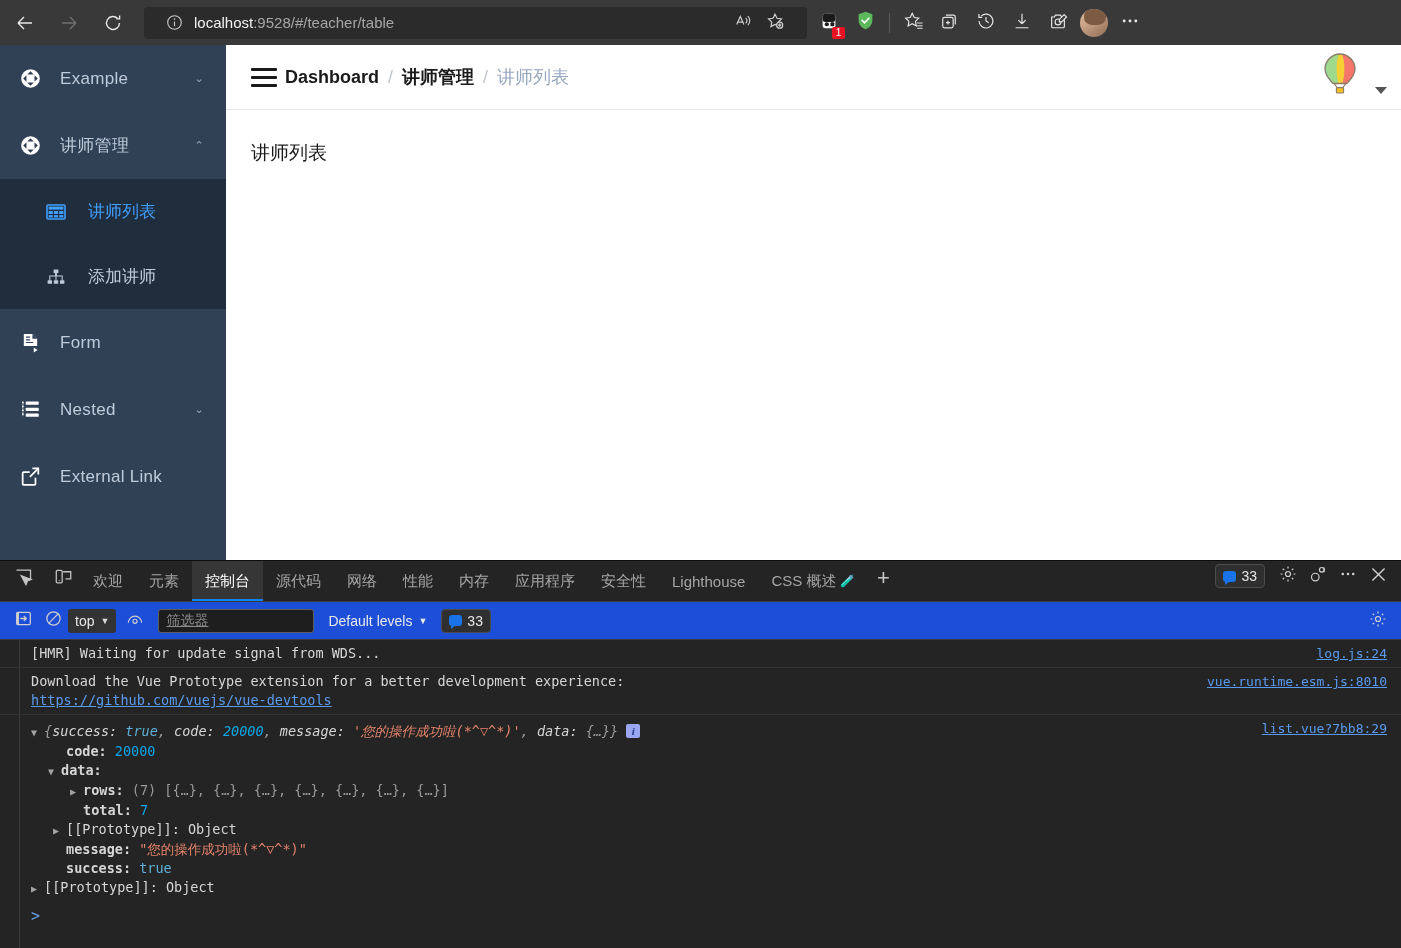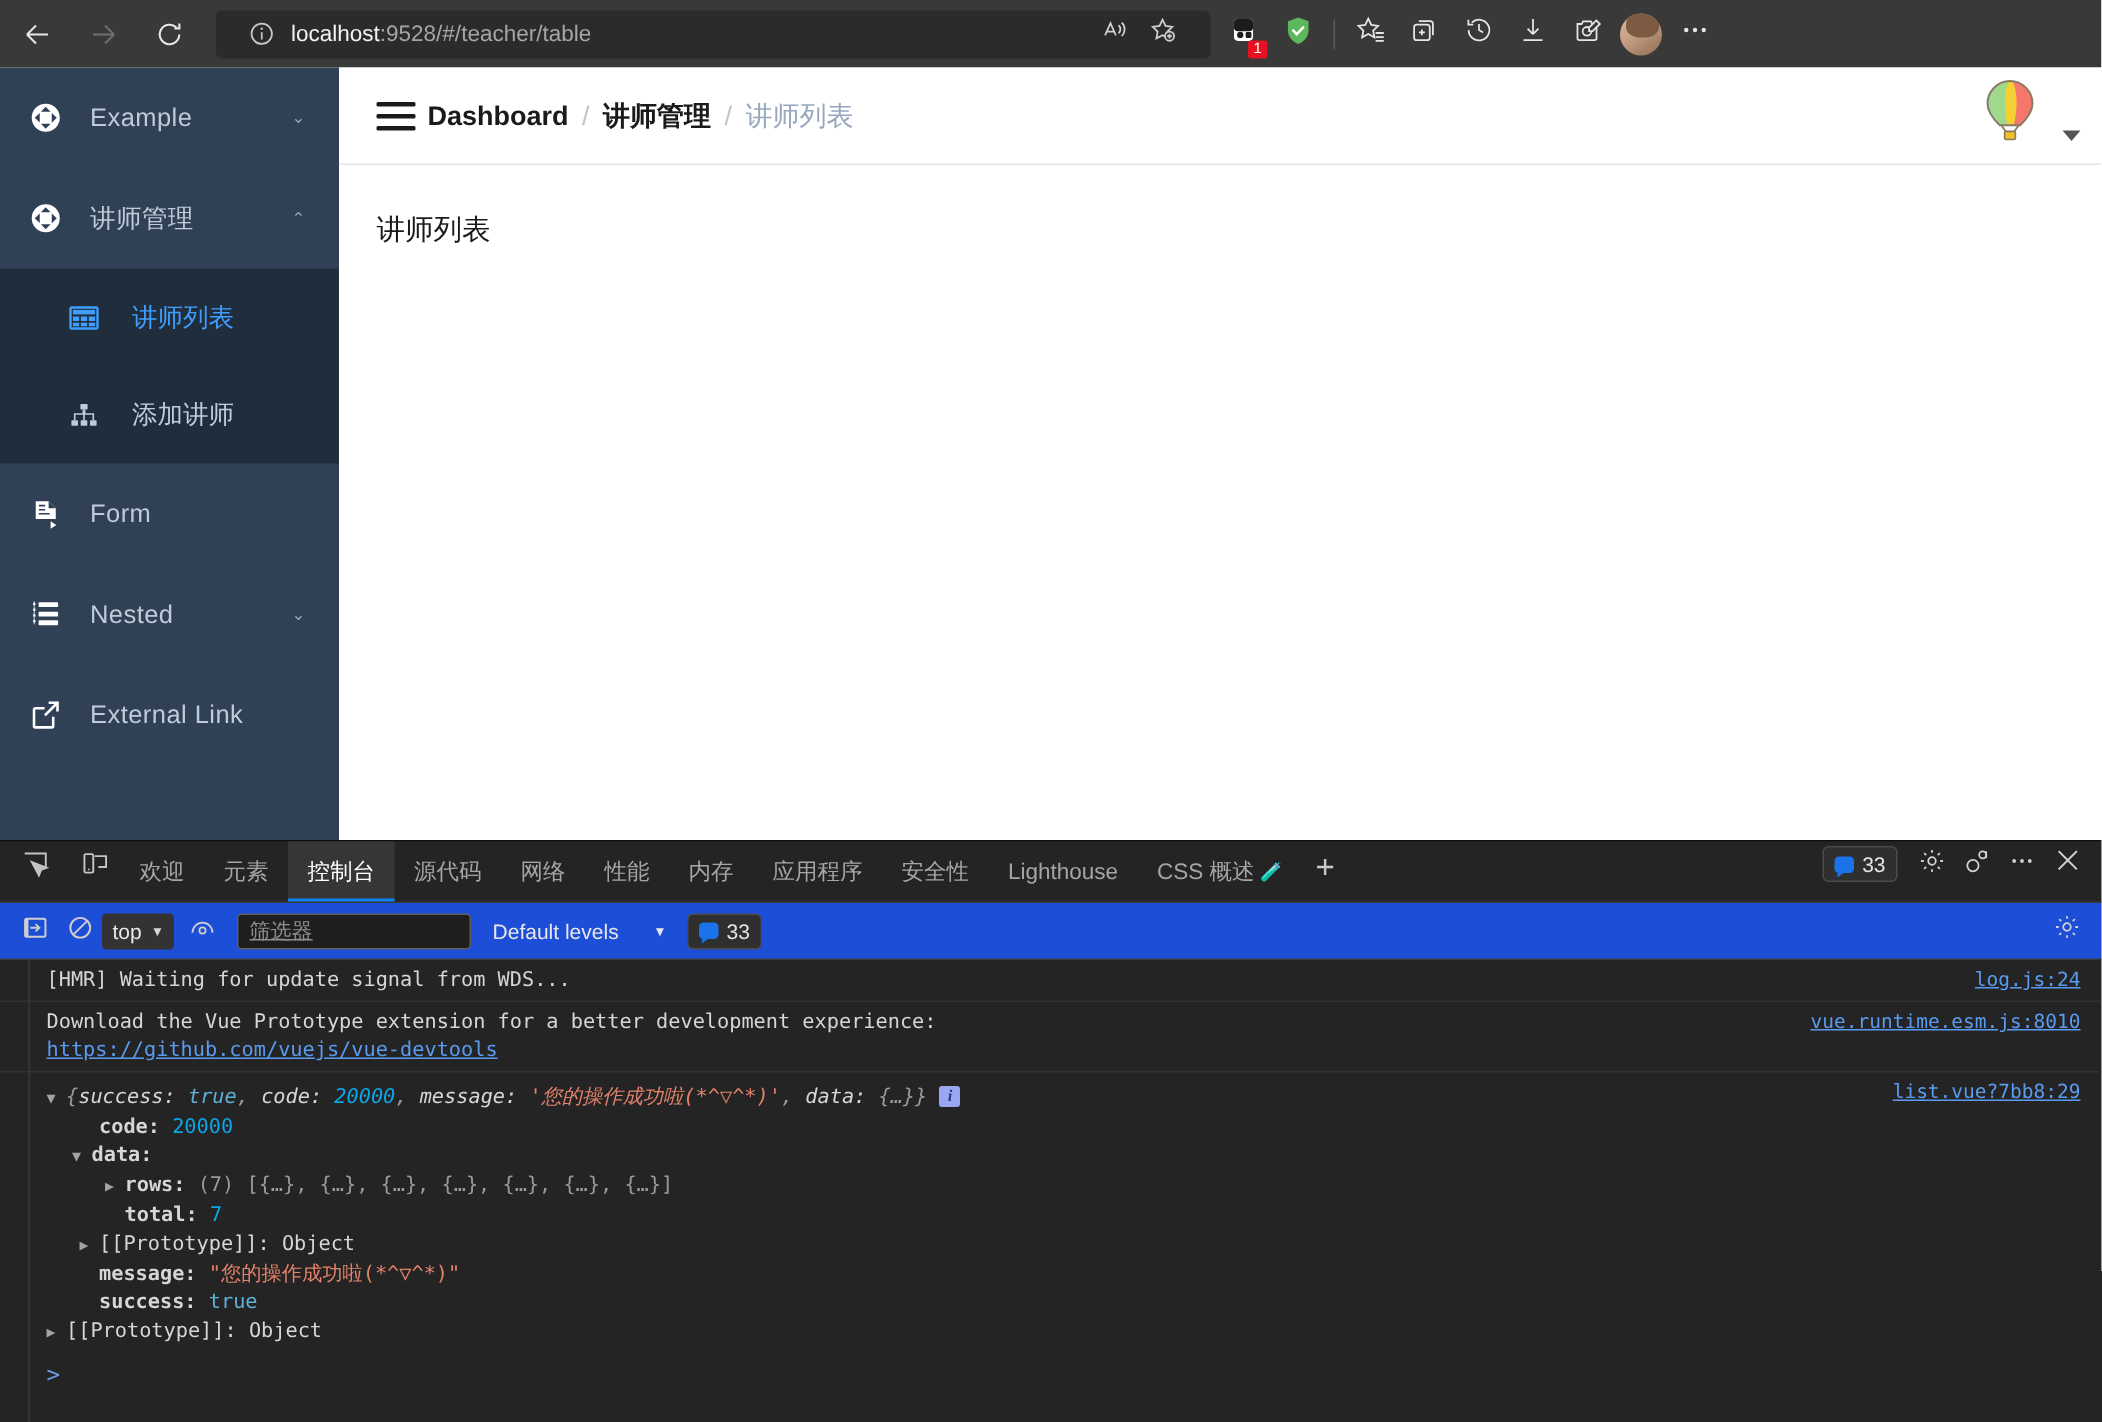--- a/index.html
+++ b/index.html
@@ -176,21 +176,21 @@
     display: flex; align-items: center; gap: 6px; background: #333333;
     border-radius: 3px; height: 24px; padding: 0 7px; color: #e8e8e8; font-size: 14px;
   }
   .ctx-select .arr { font-size: 9px; color: #d8d8d8; }
   .filter-box {
     width: 156px; height: 24px; background: #1e1e1e; border: 1px solid #5f5f5f;
     border-radius: 3px; margin-left: 8px; display: flex; align-items: center;
     padding: 0 7px; font-size: 14px; color: #8e8e8e; text-decoration: underline;
   }
   .levels {
-    display: flex; align-items: center; gap: 23px; margin-left: 14px;
+    display: flex; align-items: center; gap: 6px; margin-left: 14px;
     color: #e8e8e8; font-size: 14px;
   }
   .levels .arr { font-size: 9px; }
   .ct-right { margin-left: auto; display: flex; align-items: center; padding-right: 8px; }
 
   .console-body {
     position: relative; height: 309px; background: #242424;
     font-family: "DejaVu Sans Mono", "Liberation Mono", monospace;
     font-size: 13.5px; overflow: hidden;
   }

